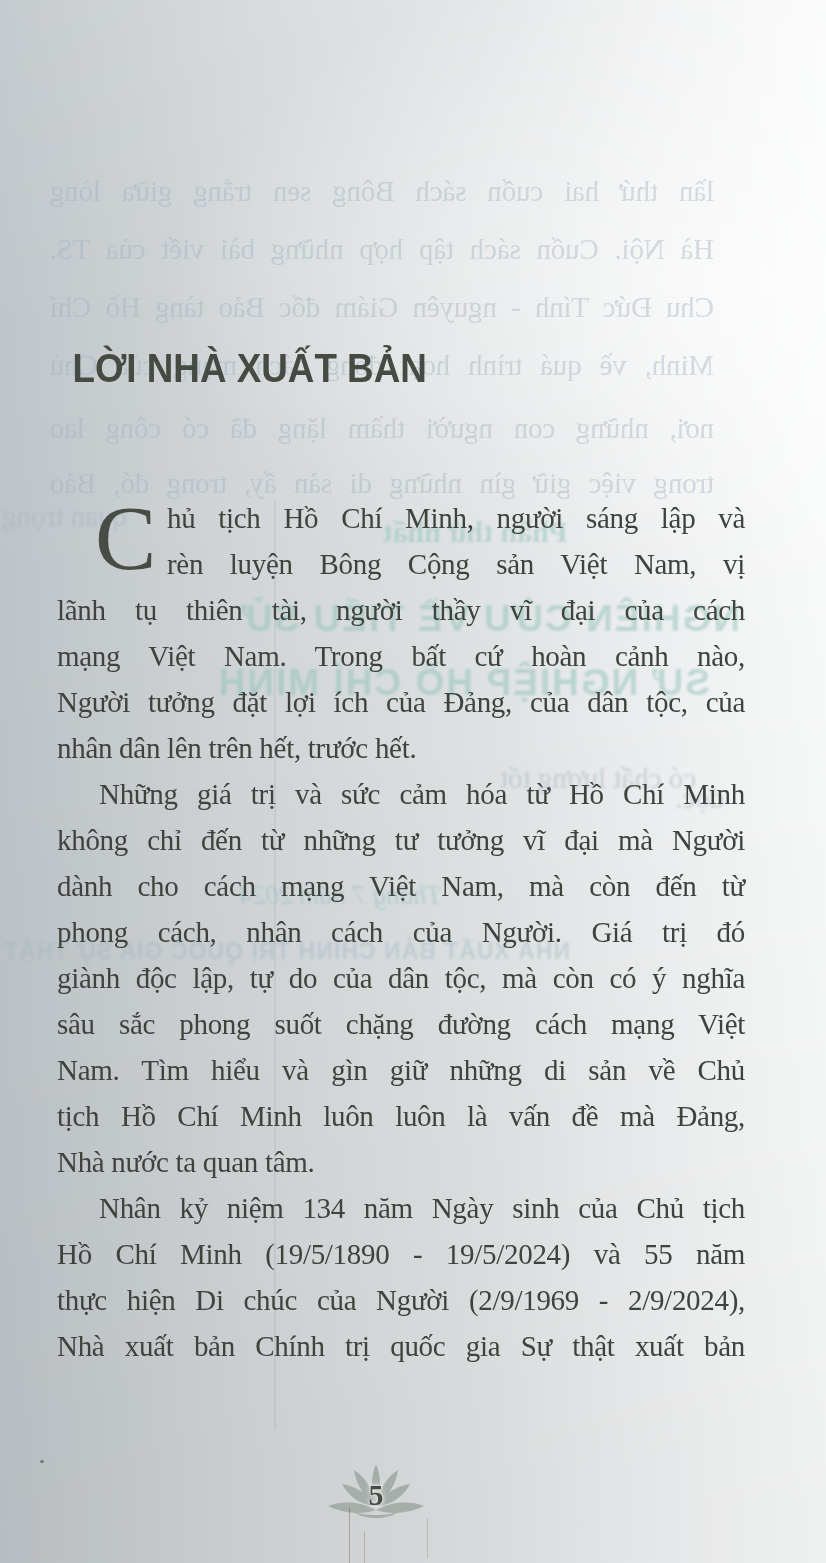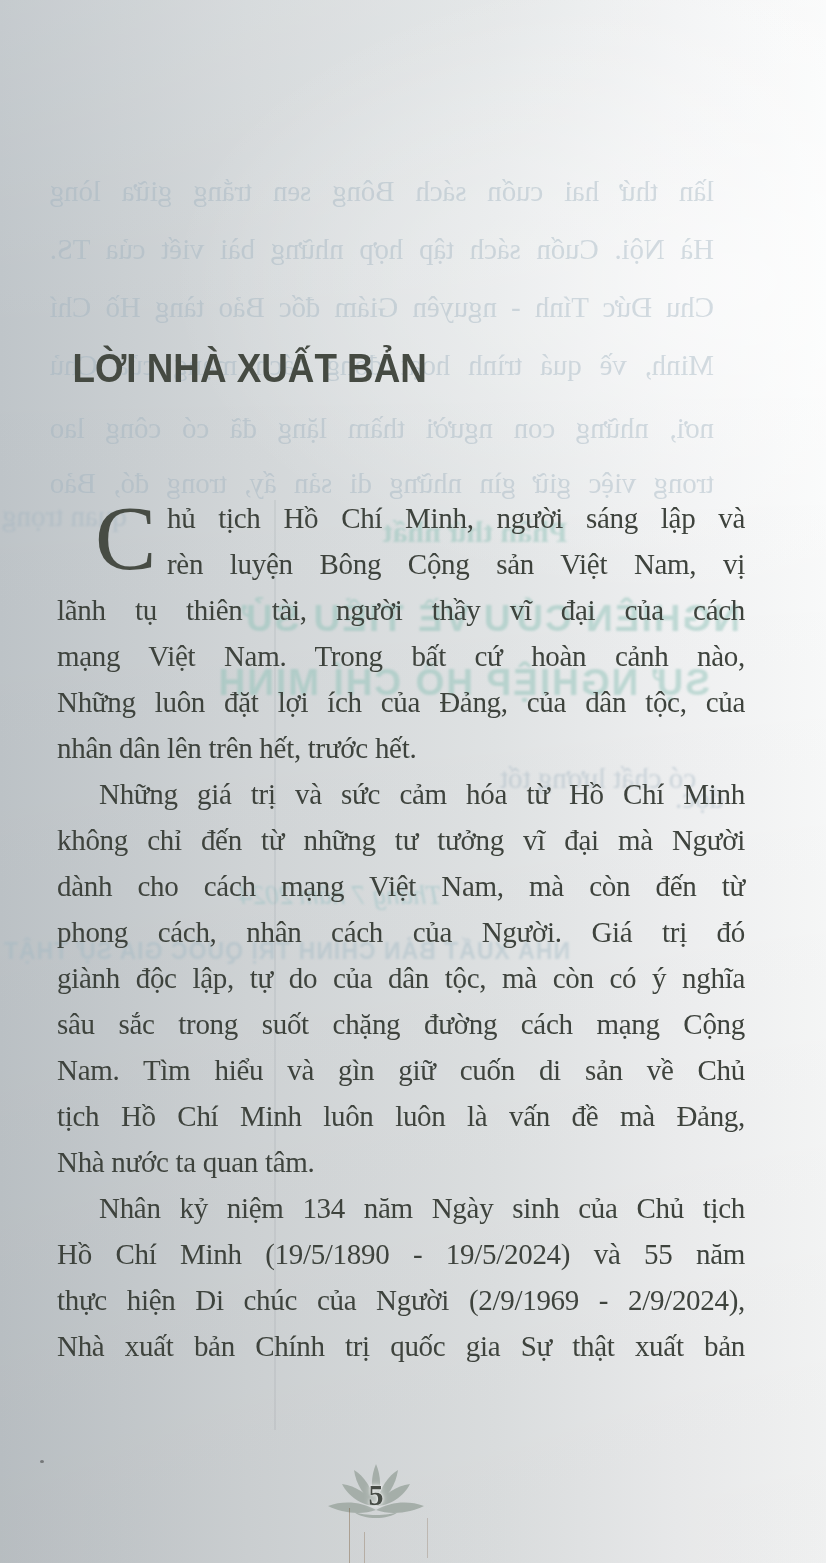--- a/index.html
+++ b/index.html
@@ -96,30 +96,30 @@
   <div class="heading-wrap">
     <span class="heading-text">LỜI NHÀ XUẤT BẢN</span>
   </div>
 
   <div class="body">
     <span class="dropcap">C</span>
     <div class="line">hủ tịch Hồ Chí Minh, người sáng lập và</div>
     <div class="line">rèn luyện Bông Cộng sản Việt Nam, vị</div>
     <div class="line">lãnh tụ thiên tài, người thầy vĩ đại của cách</div>
     <div class="line">mạng Việt Nam. Trong bất cứ hoàn cảnh nào,</div>
-    <div class="line">Những luôn đặt lợi ích của Đảng, của dân tộc, của</div>
+    <div class="line">Người tưởng đặt lợi ích của Đảng, của dân tộc, của</div>
     <div class="line last">nhân dân lên trên hết, trước hết.</div>
 
     <div class="line indent">Những giá trị và sức cảm hóa từ Hồ Chí Minh</div>
     <div class="line">không chỉ đến từ những tư tưởng vĩ đại mà Người</div>
     <div class="line">dành cho cách mạng Việt Nam, mà còn đến từ</div>
     <div class="line">phong cách, nhân cách của Người. Giá trị đó</div>
     <div class="line">giành độc lập, tự do của dân tộc, mà còn có ý nghĩa</div>
-    <div class="line">sâu sắc trong suốt chặng đường cách mạng Cộng</div>
-    <div class="line">Nam. Tìm hiểu và gìn giữ cuốn di sản về Chủ</div>
+    <div class="line">sâu sắc phong suốt chặng đường cách mạng Việt</div>
+    <div class="line">Nam. Tìm hiểu và gìn giữ những di sản về Chủ</div>
     <div class="line">tịch Hồ Chí Minh luôn luôn là vấn đề mà Đảng,</div>
     <div class="line last">Nhà nước ta quan tâm.</div>
 
     <div class="line indent">Nhân kỷ niệm 134 năm Ngày sinh của Chủ tịch</div>
     <div class="line">Hồ Chí Minh (19/5/1890 - 19/5/2024) và 55 năm</div>
     <div class="line">thực hiện Di chúc của Người (2/9/1969 - 2/9/2024),</div>
     <div class="line">Nhà xuất bản Chính trị quốc gia Sự thật xuất bản</div>
   </div>
 
   <svg class="lotus" width="112" height="64" viewBox="0 0 112 64">

